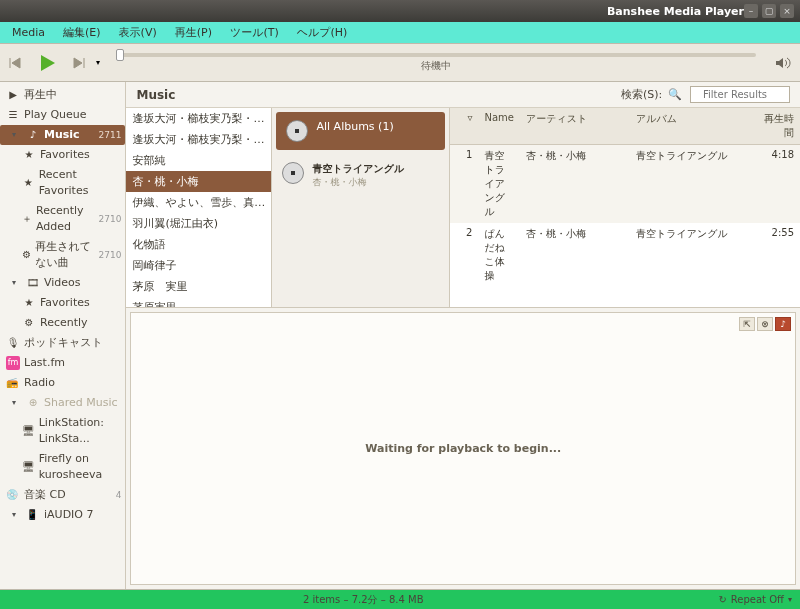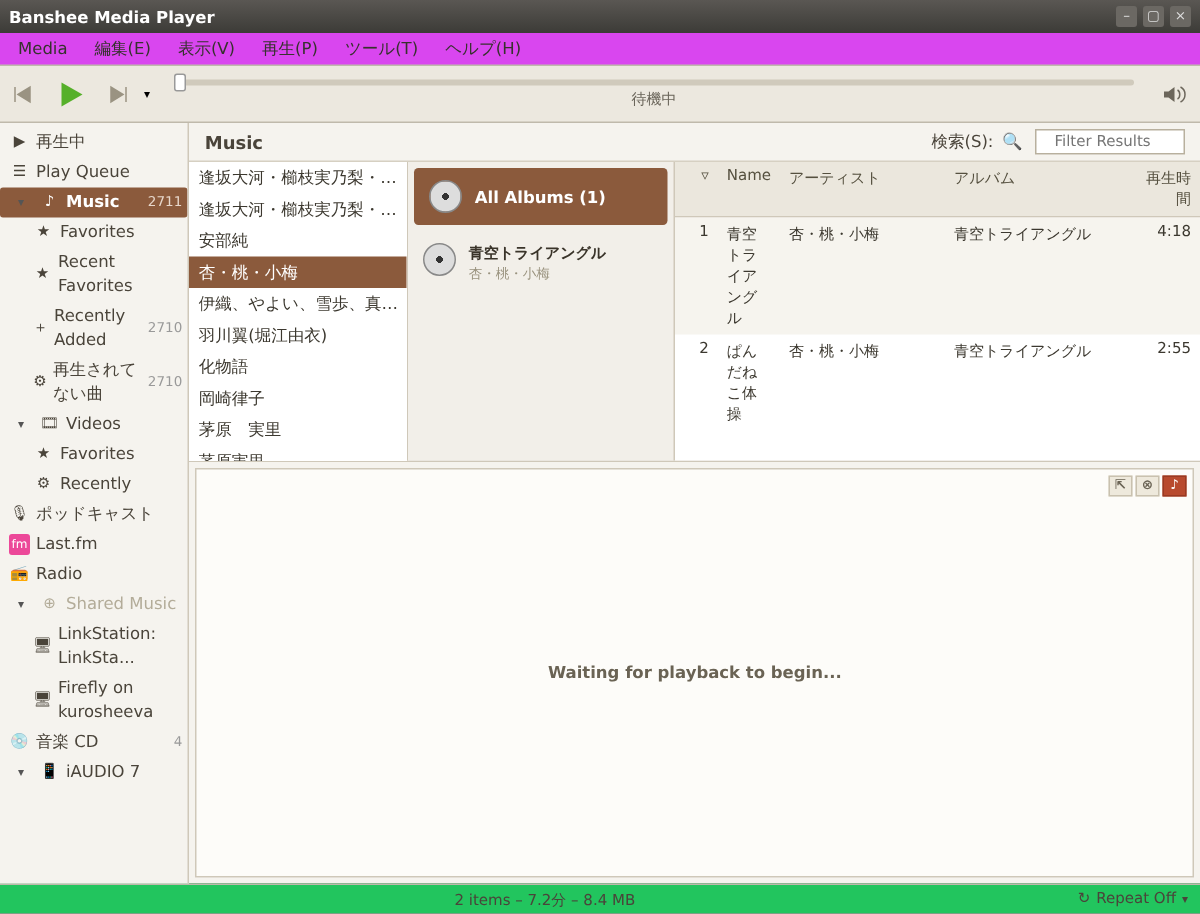--- a/index.html
+++ b/index.html
@@ -1,21 +1,21 @@
 <!DOCTYPE html>
 <html><head>
 <meta charset="utf-8">
 <style>
 * { box-sizing: border-box; margin: 0; padding: 0; font-family: "DejaVu Sans", sans-serif; }
 body { width: 800px; height: 609px; background: #3c3b37; overflow: hidden; font-size: 11px; }
 .titlebar { height: 22px; background: linear-gradient(#5a5753,#3c3b37); color: #fff; display: flex; align-items: center; padding: 0 6px; }
-.titlebar .title { flex: 1; text-align: left; font-weight: bold; font-size: 11px; }
+.titlebar .title { flex: 1; text-align: right; font-weight: bold; font-size: 11px; }
 .winctl { display:flex; gap:4px; }
 .winctl span { width:14px; height:14px; background:#6b6863; border-radius:2px; display:flex; align-items:center; justify-content:center; color:#ddd; font-size:9px; cursor:pointer; }
-.menubar { height: 22px; background: #d946ef; border-bottom:1px solid #bfb9ab; display:flex; align-items:center; padding:0 4px; gap:2px; }
+.menubar { height: 22px; background: #5eead4; border-bottom:1px solid #bfb9ab; display:flex; align-items:center; padding:0 4px; gap:2px; }
 .menubar .mi { padding:2px 8px; color:#36322d; cursor:pointer; }
 .toolbar { height: 38px; background: #ece8df; border-bottom:1px solid #bfb9ab; display:flex; align-items:center; padding:0 6px; gap:8px; }
 .tbtn { width:22px; height:22px; display:flex; align-items:center; justify-content:center; color:#8b8578; }
 .play { color:#56b02a; }
 .slider { flex:1; display:flex; flex-direction:column; justify-content:center; padding:0 8px; }
 .slider .track { height:4px; background:#d0cabc; border-radius:2px; position:relative; }
 .slider .thumb { position:absolute; left:0; top:-4px; width:8px; height:12px; background:#fff; border:1px solid #999; border-radius:2px;}
 .slider .label { font-size:10px; color:#6a655a; margin-top:2px; text-align:center;}
 .vol-icon { color:#6c665b; }
 .main { display:flex; height: calc(609px - 22px - 22px - 38px - 20px); background:#f5f3ee; }
@@ -35,21 +35,21 @@
 .chead input { border:1px solid #b8b09e; padding:2px 12px; width:100px; font-size:10px; color:#999; background:#fff; }
 .chead .mag { color:#666; margin-right:2px; }
 .browser { display:flex; height:200px; border-bottom:1px solid #cfc8b9; }
 .artistcol { width:146px; border-right:1px solid #cfc8b9; overflow-y:scroll; background:#fff; }
 .artistcol::-webkit-scrollbar { width:14px; }
 .artistcol::-webkit-scrollbar-track { background:#eae5d9; }
 .artistcol::-webkit-scrollbar-thumb { background:#c9c1af; border:1px solid #b0a894; }
 .arow { padding:3px 6px; color:#3c382f; cursor:pointer; white-space:nowrap; overflow:hidden; text-overflow:ellipsis; border-bottom:0; }
 .arow.sel { background:#8b5a3c; color:#fff; }
 .albumcol { width:178px; border-right:1px solid #cfc8b9; display:flex; flex-direction:column; background:#f2efe9;}
-.allalbums { background:#8b5a3c; color:#fff; padding:8px 10px; display:flex; align-items:center; gap:8px; font-weight:bold; font-size:11px; border-radius:3px; margin:4px;}
+.allalbums { background:#8b5a3c; color:#fff; padding:8px 10px; display:flex; gap:8px; font-weight:normal; font-size:11px; border-radius:3px; margin:4px;}
 .disc { width:22px; height:22px; border-radius:50%; background: radial-gradient(circle,#333 0 15%, #ddd 16% 100%); border:1px solid #888; flex-shrink:0;}
 .albitem { display:flex; gap:8px; padding:8px 10px; align-items:flex-start;}
 .albitem .t1 { font-weight:bold; color:#3a342a; font-size:10px; }
 .albitem .t2 { color:#9a937f; font-size:9px; }
 .tracklist { flex:1; background:#fff; overflow:auto; }
 .thead { display:flex; background:#ebe7dd; border-bottom:1px solid #cfc8b9; color:#55503f; font-size:10px;}
 .thead > div, .trow > div { padding:4px 6px; }
 .c-num{width:28px; text-align:right;} .c-name{flex:2;} .c-artist{width:110px;} .c-album{width:120px;} .c-time{width:50px; text-align:right; padding-right:12px;}
 .trow { display:flex; color:#3c382f; font-size:10px; }
 .trow:nth-child(odd){ background:#f6f4ee;}

